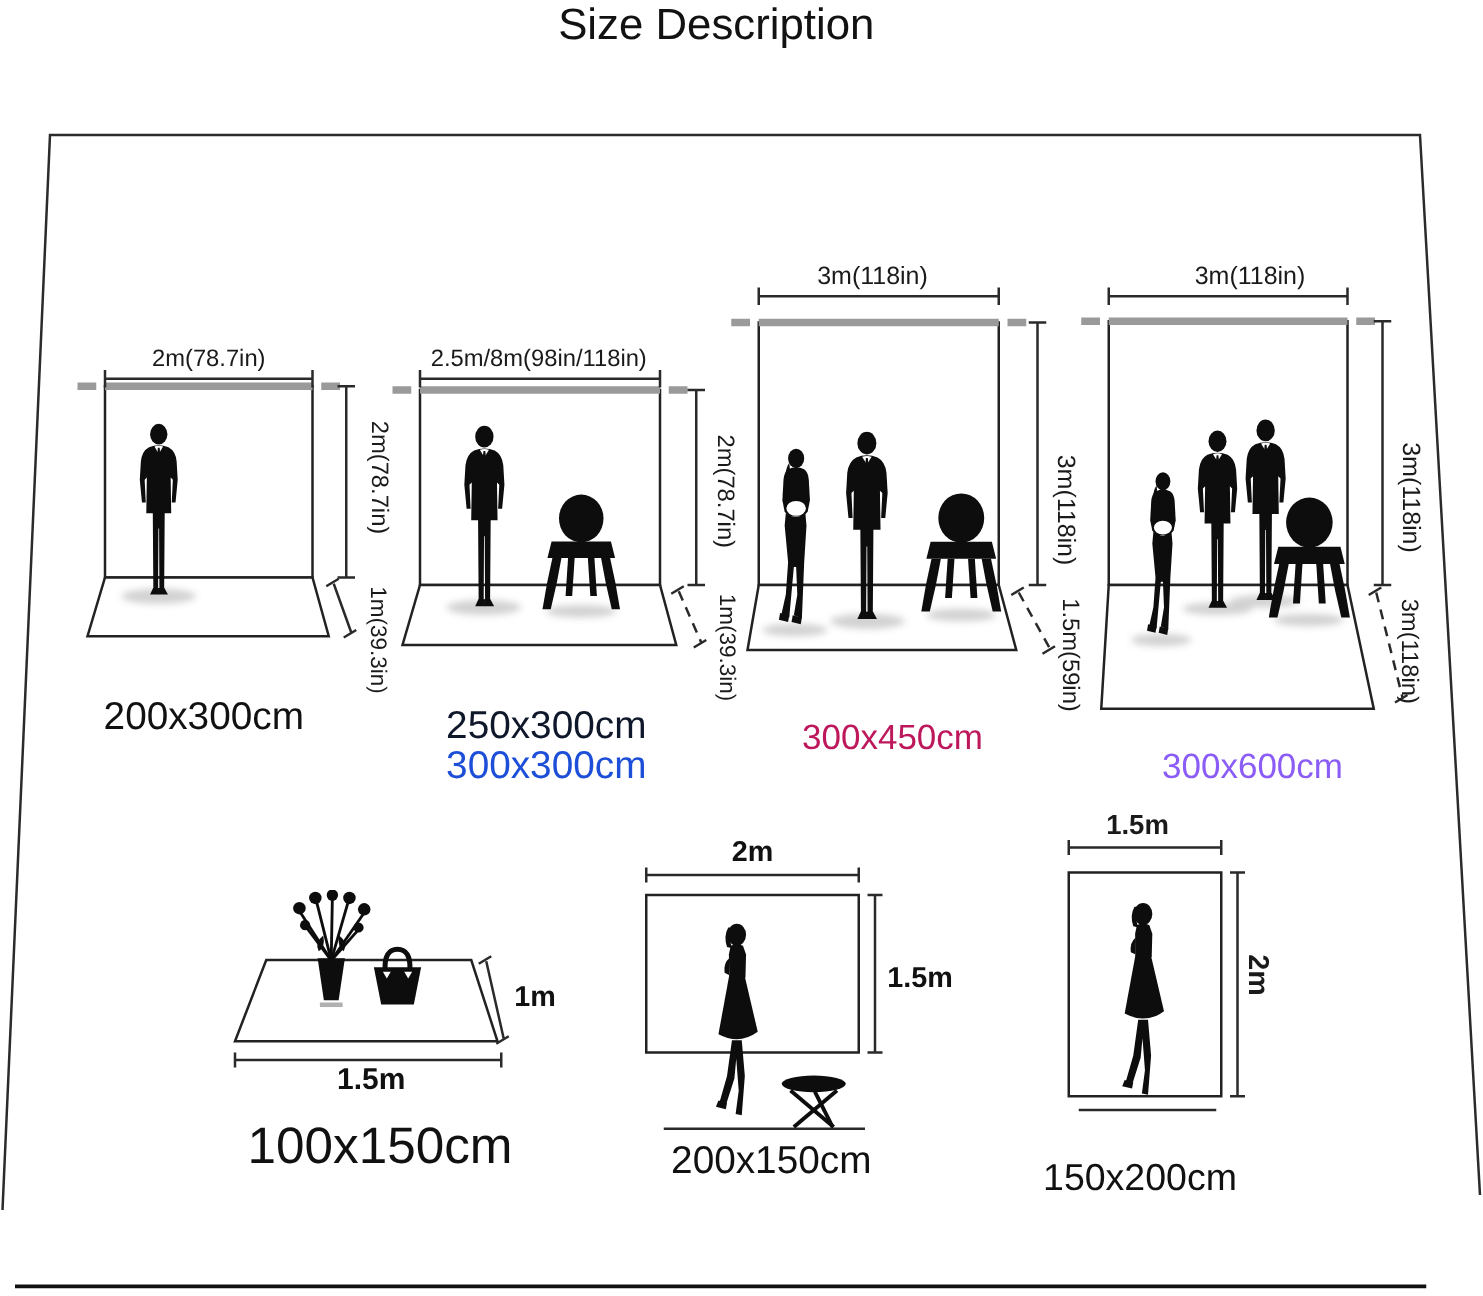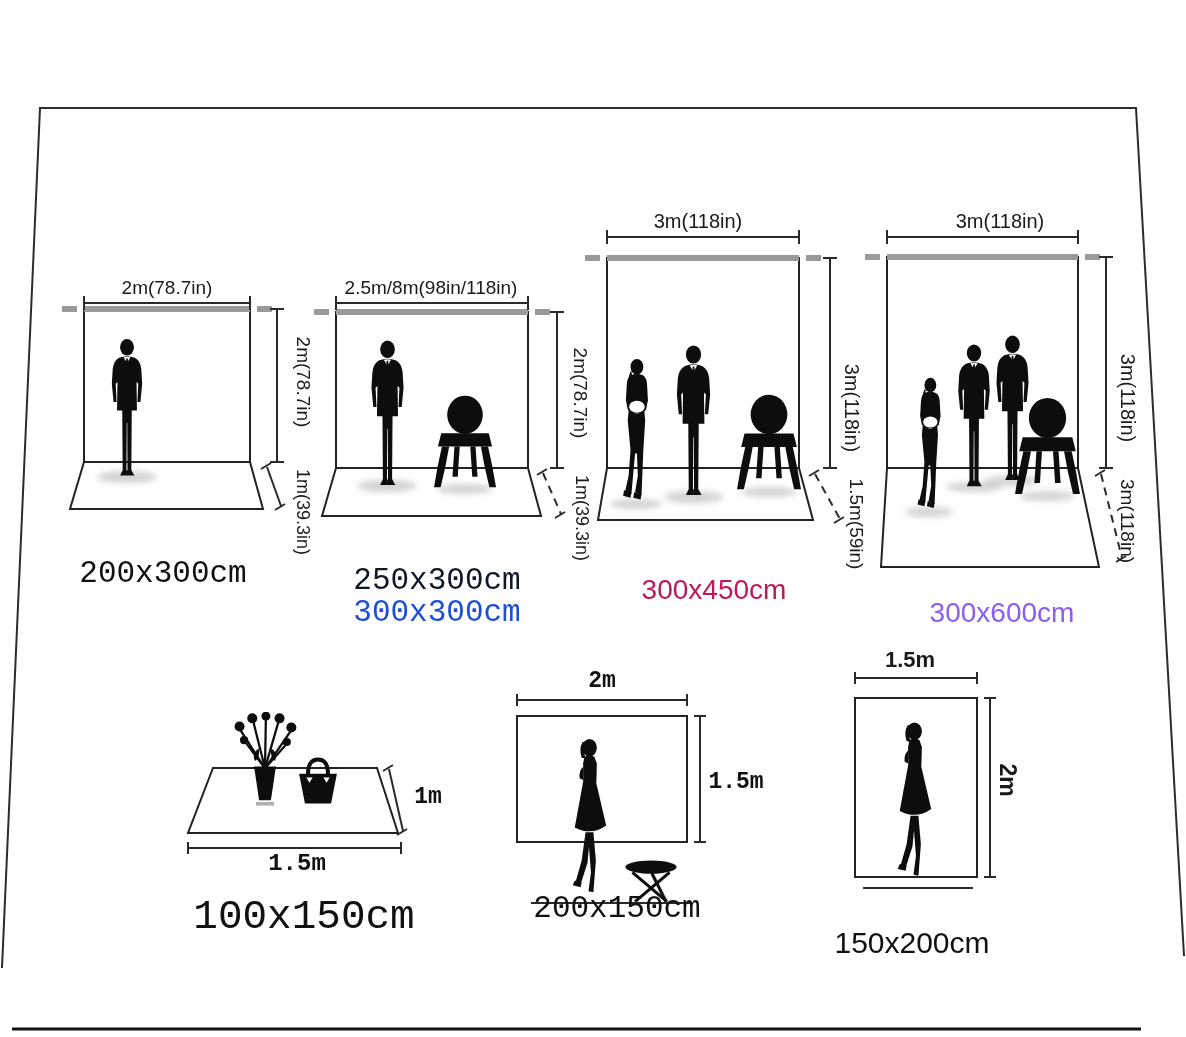--- a/index.html
+++ b/index.html
@@ -1,21 +1,21 @@
 <!DOCTYPE html>
 <html><head>
 <meta charset="utf-8">
 <style>
   html,body{margin:0;padding:0;background:#ffffff}
   .stage{position:relative;width:1186px;height:1037px;background:#ffffff;overflow:hidden;
          font-family:"Liberation Sans",sans-serif;color:#1a1a1a}
   .canvas{position:absolute;left:0;top:0}
   .lbl{position:absolute;transform:translate(-50%,-50%);white-space:nowrap;line-height:1;color:#1a1a1a}
   .rot{transform:translate(-50%,-50%) rotate(90deg)}
-  .serif{font-family:Liberation Mono, monospace}
+  .serif{font-family:Liberation Sans, sans-serif}
   .b{font-weight:bold}
 </style>
 </head>
 <body>
 
 <div class="stage">
 
   <svg class="canvas" width="1186" height="1037" viewBox="0 0 1186 1037">
     <defs>
       <filter id="blur3" x="-50%" y="-50%" width="200%" height="200%">
@@ -194,20 +194,21 @@
     <use href="#sil-chair" x="1013" y="397" width="69" height="100"></use>
     <use href="#sil-vase" x="223" y="712" width="84" height="100"></use>
     <use href="#sil-handbag" x="291" y="756" width="54" height="50"></use>
     <use href="#sil-woman-dress" x="559" y="737" width="59" height="167"></use>
     <use href="#sil-stool" x="619" y="860" width="64" height="46"></use>
     <use href="#sil-woman-dress" x="884" y="720" width="59" height="168"></use>
 
     <path d="M12,1029 H1141" stroke="#111111" stroke-width="3"></path>
   </svg>
 
+  <span class="lbl" style="left:573px;top:20px;font-size:35px;color:#121212">Size Description</span>
 
   <span class="lbl" style="left:167px;top:287px;font-size:19px">2m(78.7in)</span>
   <span class="lbl rot" style="left:303px;top:382px;font-size:19px">2m(78.7in)</span>
   <span class="lbl rot" style="left:303px;top:512px;font-size:18px">1m(39.3in)</span>
   <span class="lbl serif" style="left:163px;top:573px;font-size:31px;color:#111">200x300cm</span>
 
   <span class="lbl" style="left:431px;top:287px;font-size:19px">2.5m/8m(98in/118in)</span>
   <span class="lbl rot" style="left:580px;top:393px;font-size:19px">2m(78.7in)</span>
   <span class="lbl rot" style="left:582px;top:518px;font-size:18px">1m(39.3in)</span>
   <span class="lbl serif" style="left:437px;top:580px;font-size:31px;color:#0f172a">250x300cm</span>
@@ -222,19 +223,19 @@
   <span class="lbl rot" style="left:1128px;top:398px;font-size:20px">3m(118in)</span>
   <span class="lbl rot" style="left:1127px;top:521px;font-size:19px">3m(118in)</span>
   <span class="lbl" style="left:1002px;top:613px;font-size:28px;color:#8b5cf6">300x600cm</span>
 
   <span class="lbl serif b" style="left:428px;top:797px;font-size:23px;color:#111">1m</span>
   <span class="lbl serif b" style="left:297px;top:864px;font-size:24px;color:#111">1.5m</span>
   <span class="lbl serif" style="left:304px;top:917px;font-size:41px;color:#111">100x150cm</span>
 
   <span class="lbl serif b" style="left:602px;top:681px;font-size:23px;color:#111">2m</span>
   <span class="lbl serif b" style="left:736px;top:782px;font-size:23px;color:#111">1.5m</span>
-  <span class="lbl serif" style="left:617px;top:908px;font-size:31px;color:#111">200x150cm</span>
+  <span class="lbl serif" style="left:617px;top:928px;font-size:31px;color:#111">200x150cm</span>
 
   <span class="lbl b" style="left:910px;top:660px;font-size:22px">1.5m</span>
   <span class="lbl rot b" style="left:1007px;top:780px;font-size:23px">2m</span>
   <span class="lbl" style="left:912px;top:943px;font-size:30px;color:#111">150x200cm</span>
 
 </div>
 
 </body></html>

